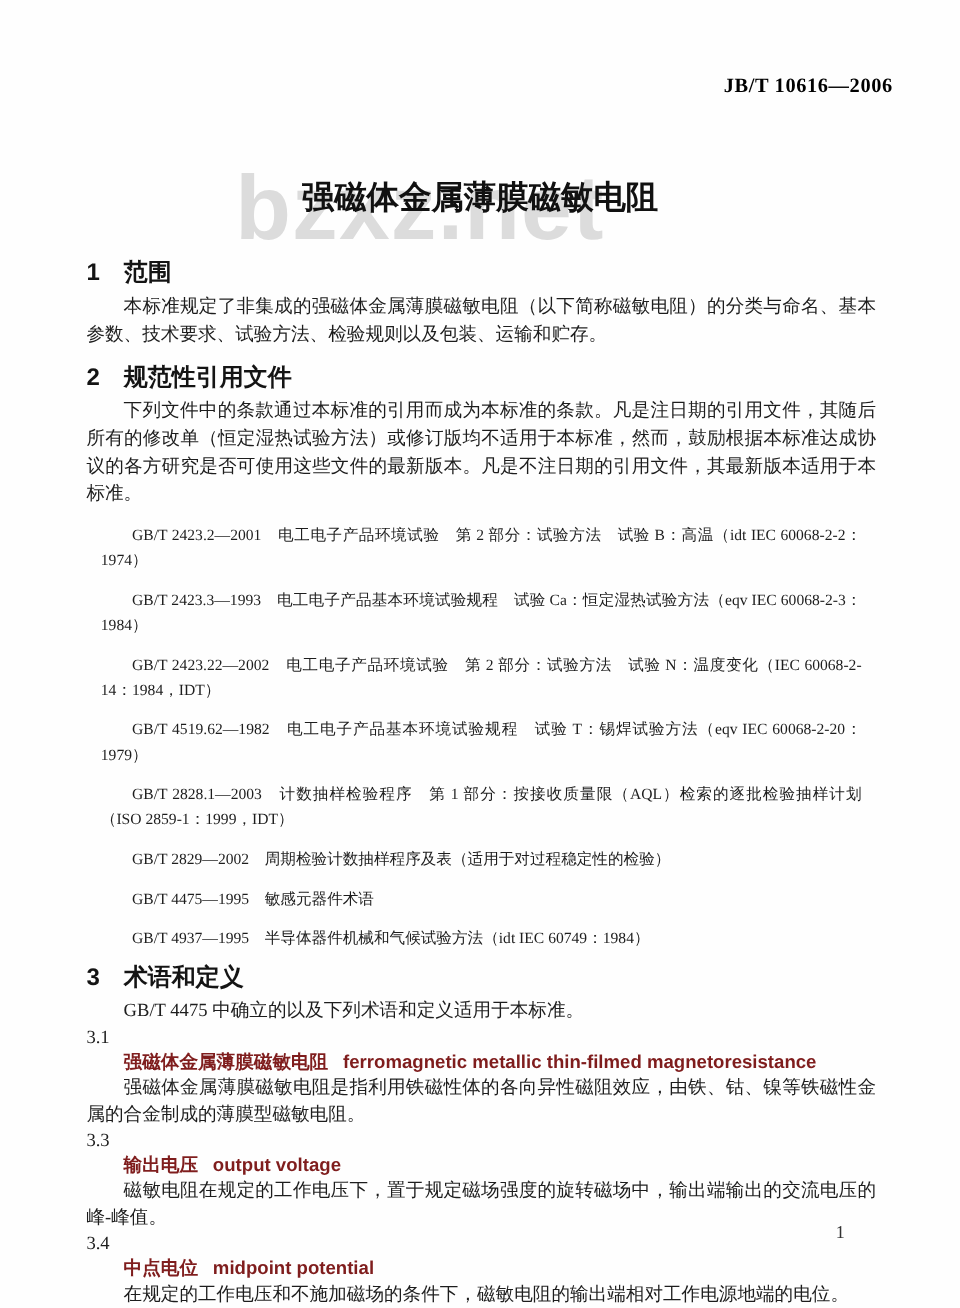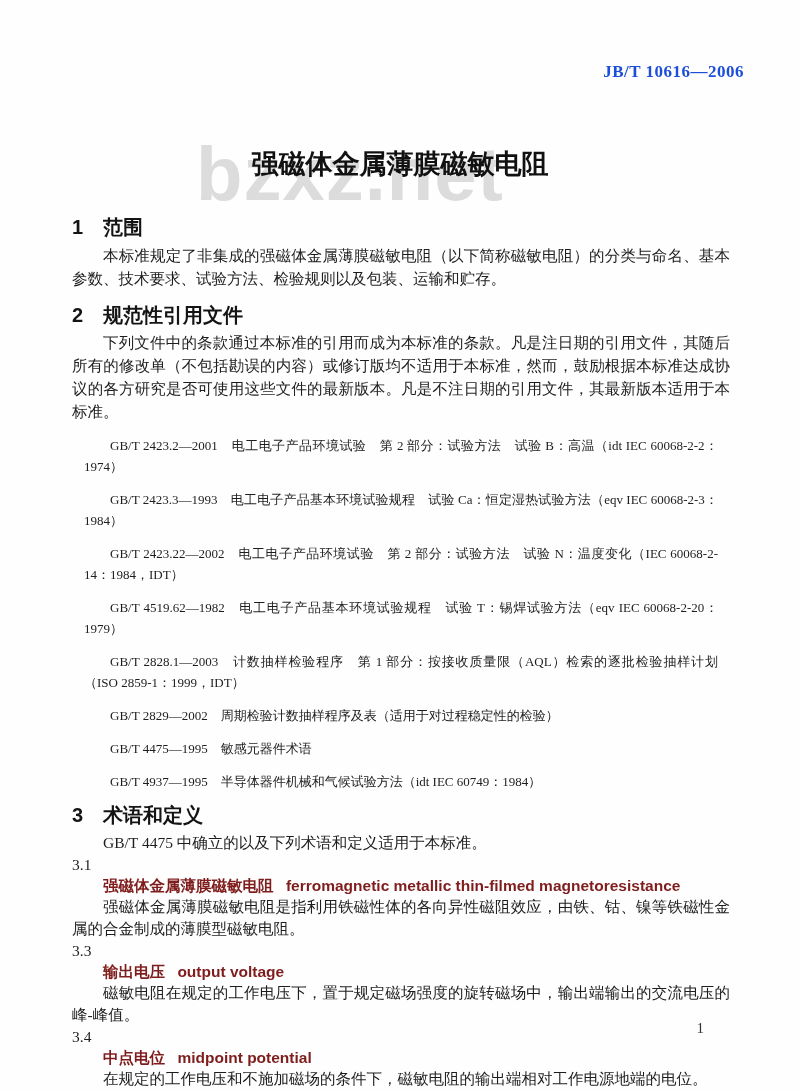--- a/index.html
+++ b/index.html
@@ -15,21 +15,21 @@
     overflow: hidden;
     background: #fefefe;
   }
   .doc-header {
     position: absolute;
     top: 62px; right: 56px;
     font-family: "Liberation Serif", "DejaVu Serif", serif;
     font-weight: 700;
     font-size: 17px;
     letter-spacing: 0.5px;
-    color: #1d4ed8;
+    color: #000000;
   }
   .title-zone {
     position: absolute;
     top: 128px; left: 0;
     width: 100%; height: 95px;
   }
   .watermark {
     position: absolute;
     left: 196px; top: 8px;
     font-family: "Liberation Sans", "DejaVu Sans", sans-serif;
@@ -129,21 +129,21 @@
     <div class="watermark">bzxz.net</div>
     <h1 class="doc-title">强磁体金属薄膜磁敏电阻</h1>
   </div>
 
   <div class="content">
 
     <h2 class="sec-heading">1　范围</h2>
     <p class="body-para">本标准规定了非集成的强磁体金属薄膜磁敏电阻（以下简称磁敏电阻）的分类与命名、基本参数、技术要求、试验方法、检验规则以及包装、运输和贮存。</p>
 
     <h2 class="sec-heading mt1">2　规范性引用文件</h2>
-    <p class="intro-para">下列文件中的条款通过本标准的引用而成为本标准的条款。凡是注日期的引用文件，其随后所有的修改单（不包括勘误的内容）或修订版均不适用于本标准，然而，鼓励根据本标准达成协议的各方研究是否可使用这些文件的最新版本。凡是不注日期的引用文件，其最新版本适用于本标准。</p>
+    <p class="intro-para">下列文件中的条款通过本标准的引用而成为本标准的条款。凡是注日期的引用文件，其随后所有的修改单（恒定湿热试验方法）或修订版均不适用于本标准，然而，鼓励根据本标准达成协议的各方研究是否可使用这些文件的最新版本。凡是不注日期的引用文件，其最新版本适用于本标准。</p>
 
     <div class="ref-list">
       <p class="ref-para">GB/T 2423.2—2001　电工电子产品环境试验　第 2 部分：试验方法　试验 B：高温（idt IEC 60068-2-2：1974）</p>
       <p class="ref-para">GB/T 2423.3—1993　电工电子产品基本环境试验规程　试验 Ca：恒定湿热试验方法（eqv IEC 60068-2-3：1984）</p>
       <p class="ref-para">GB/T 2423.22—2002　电工电子产品环境试验　第 2 部分：试验方法　试验 N：温度变化（IEC 60068-2-14：1984，IDT）</p>
       <p class="ref-para">GB/T 4519.62—1982　电工电子产品基本环境试验规程　试验 T：锡焊试验方法（eqv IEC 60068-2-20：1979）</p>
       <p class="ref-para">GB/T 2828.1—2003　计数抽样检验程序　第 1 部分：按接收质量限（AQL）检索的逐批检验抽样计划（ISO 2859-1：1999，IDT）</p>
       <p class="ref-para">GB/T 2829—2002　周期检验计数抽样程序及表（适用于对过程稳定性的检验）</p>
       <p class="ref-para">GB/T 4475—1995　敏感元器件术语</p>
       <p class="ref-para">GB/T 4937—1995　半导体器件机械和气候试验方法（idt IEC 60749：1984）</p>

